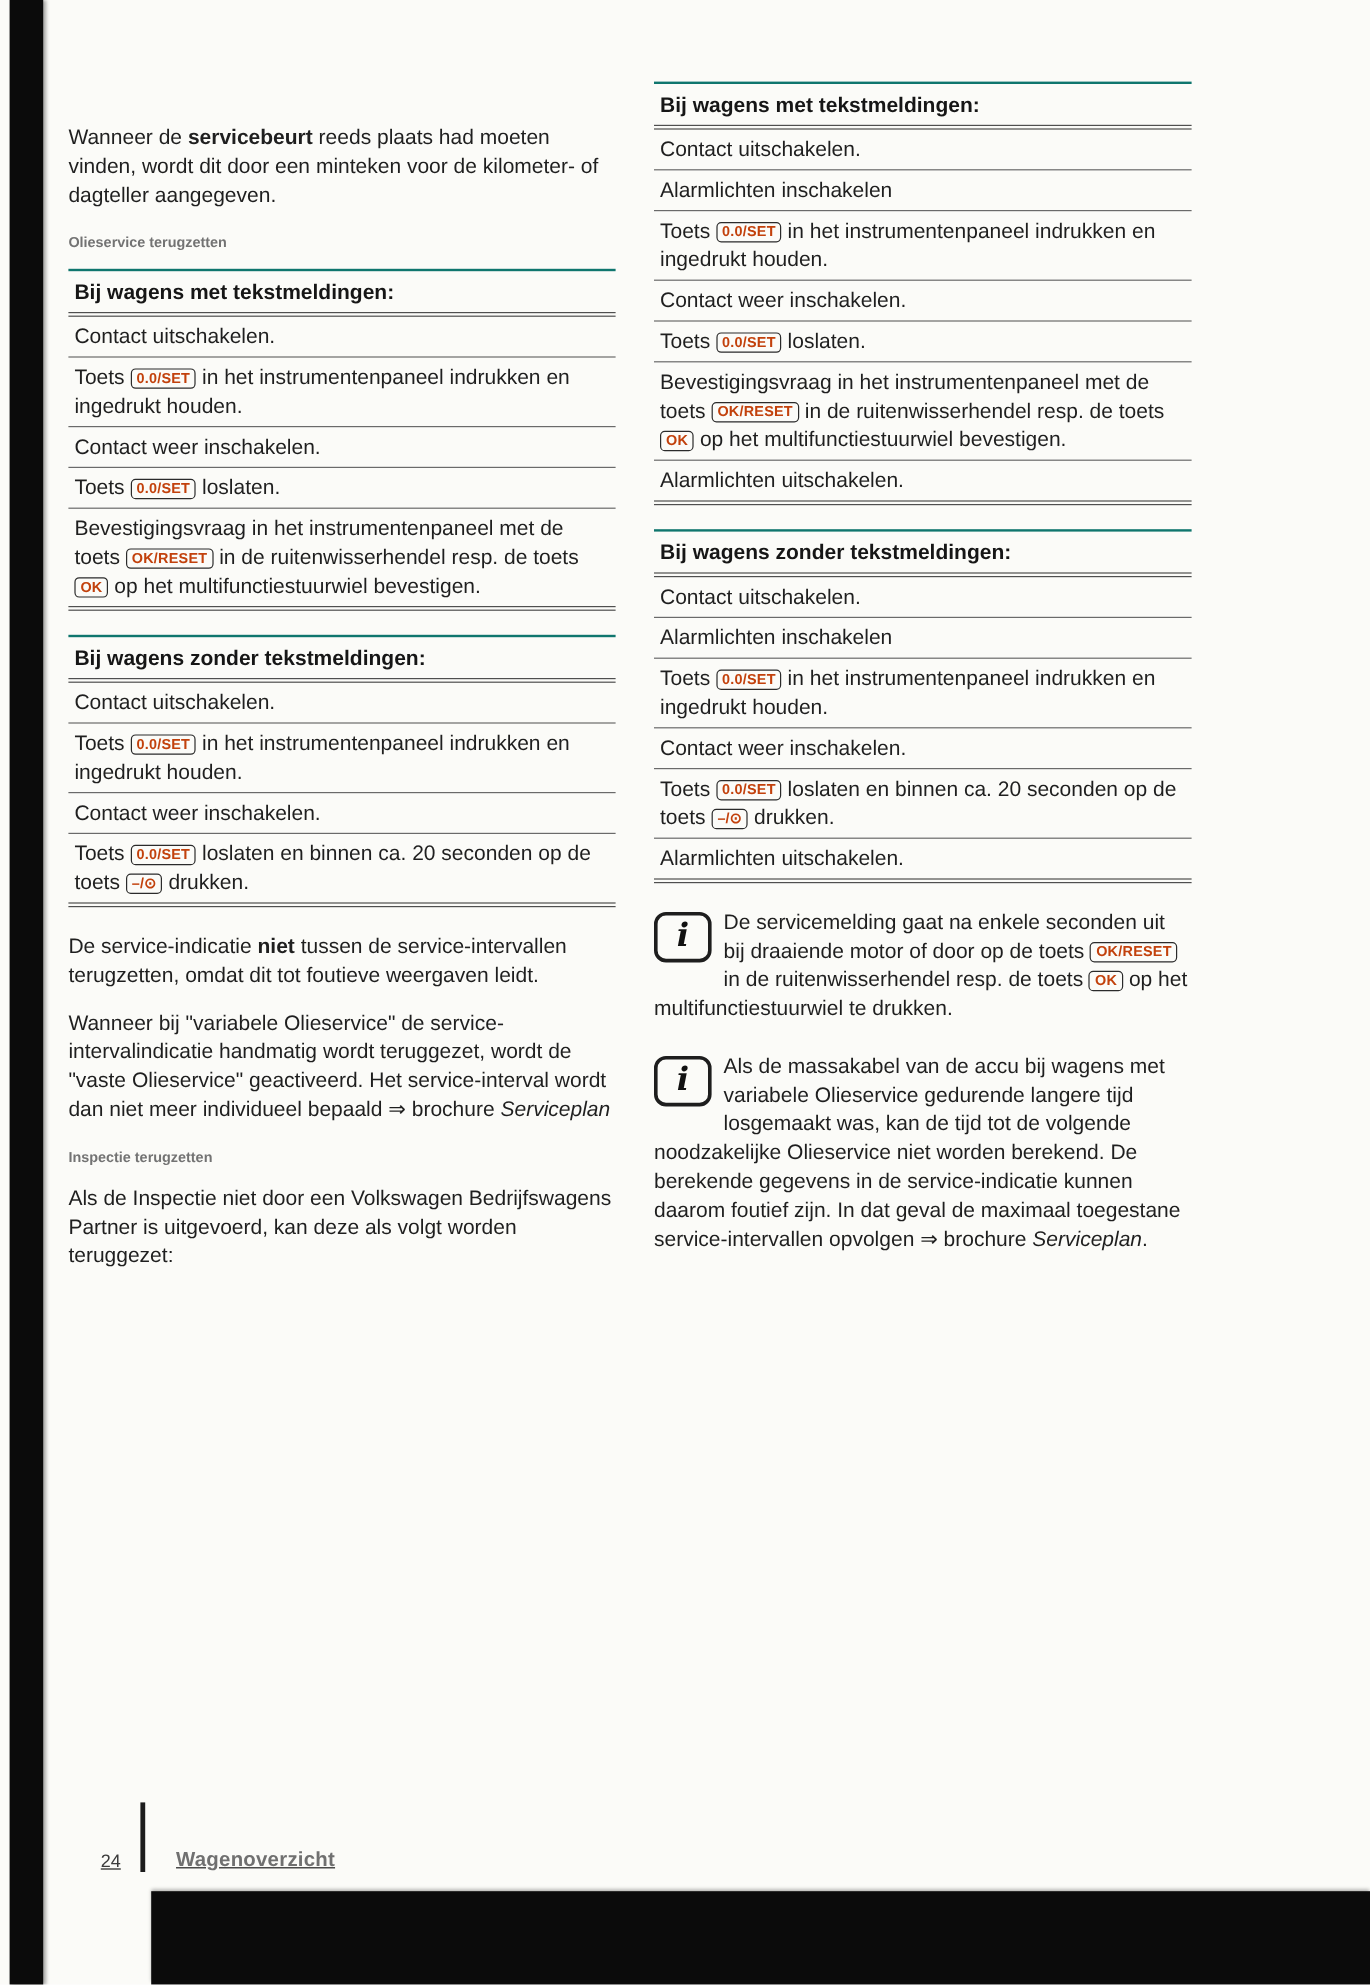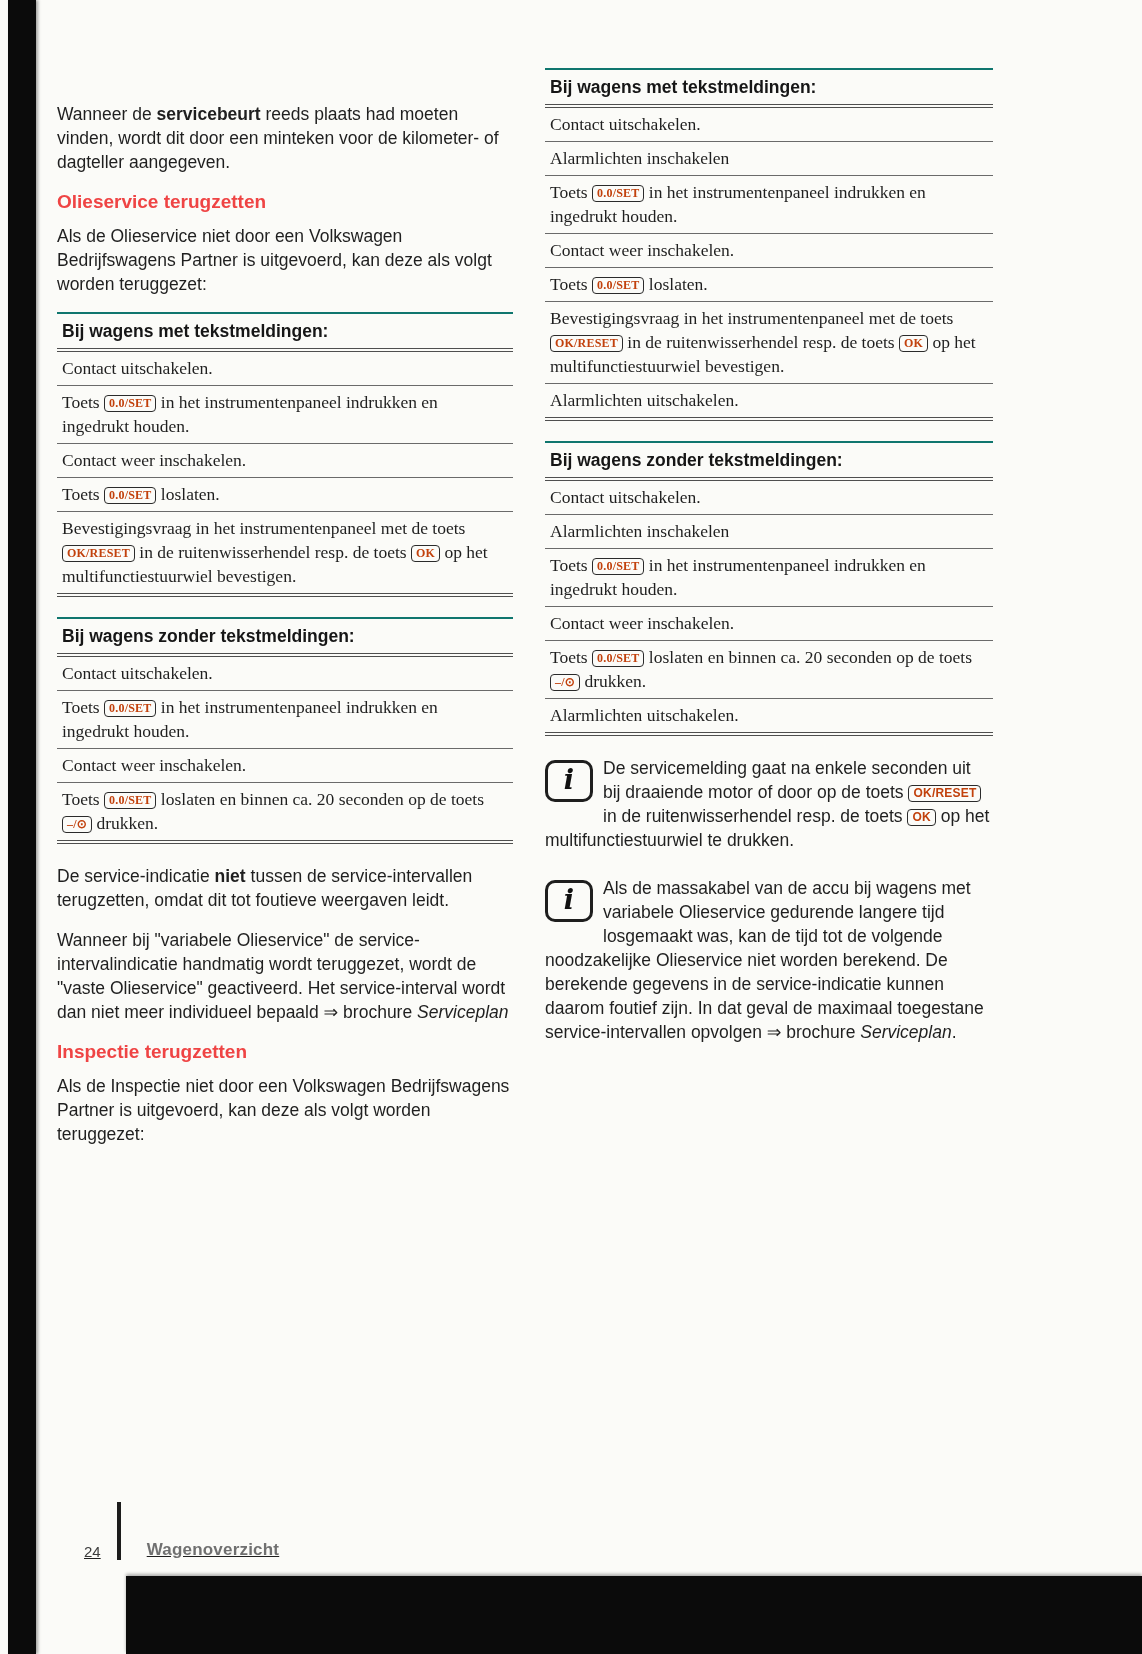--- a/index.html
+++ b/index.html
@@ -8,29 +8,29 @@
     background:#fbfbf8;color:#1f1f1f;
     font-family:"Liberation Sans", sans-serif;
   }
   .scan-strip{position:absolute;background:#0b0b0b;}
   .left-strip{left:8px;top:0;width:28px;height:1654px;box-shadow:2px 0 3px rgba(0,0,0,.35);}
   .bottom-strip{left:126px;top:1576px;width:1016px;height:78px;box-shadow:0 -2px 3px rgba(0,0,0,.3);}
   .col{position:absolute;font-size:17.5px;line-height:24px;}
   .col-left{left:57px;top:76px;width:456px;margin-top:26px;}
   .col-right{left:545px;top:68px;width:448px;}
   .para{margin:0 0 16px 0;}
-  .heading{font-size:19px;font-weight:bold;margin:6px 0 10px 0;color:#ef4444;}
+  .heading{font-size:12px;font-weight:bold;margin:6px 0 10px 0;color:#737373;}
   .bold{font-weight:bold;}
   .italic{font-style:italic;}
   .proc-table{margin:0 0 20px 0;border-bottom:4px double #4f4f4f;}
   .table-header{
     font-weight:bold;border-top:2px solid #0f766e;border-bottom:4px double #4f4f4f;
     padding:5px 4px 5px 5px;color:#161616;
   }
-  .table-row{border-bottom:1px solid #6a6a6a;padding:4px 4px 5px 5px;font-family:Liberation Serif, serif;}
+  .table-row{border-bottom:1px solid #6a6a6a;padding:4px 4px 5px 5px;}
   .table-row:last-child{border-bottom:none;}
   .keycap{
     display:inline-block;border:1.5px solid #2b2b2b;border-radius:4px;
     padding:0 4px;font-size:12px;font-weight:bold;line-height:15px;
     vertical-align:1.5px;letter-spacing:.2px;white-space:nowrap;color:#c2410c;
   }
   .info-block{margin:6px 0 24px 0;overflow:hidden;}
   .info-icon{
     float:left;width:42px;height:36px;border:3px solid #1e1e1e;border-radius:10px;
     margin:4px 10px 3px 0;font-family:"DejaVu Serif", serif;font-style:italic;
@@ -43,21 +43,20 @@
 </style>
 </head>
 <body>
 
 <div class="page">
   <div class="scan-strip left-strip"></div>
 
   <div class="col col-left">
       <p class="para"><span>Wanneer de </span><span class="bold">servicebeurt</span><span> reeds plaats had moeten vinden, wordt dit door een minteken voor de kilometer- of dagteller aangegeven.</span></p>
       <h2 class="heading">Olieservice terugzetten</h2>
-      <p class="para"><span>Als de Olieservice niet door een Volkswagen Bedrijfswagens Partner is uitgevoerd, kan deze als volgt worden teruggezet:</span></p>
       <div class="proc-table">
         <div class="table-header">Bij wagens met tekstmeldingen:</div>
         <div class="table-row"><span>Contact uitschakelen.</span></div>
         <div class="table-row"><span>Toets </span><span class="keycap">0.0/SET</span><span> in het instrumentenpaneel indrukken en ingedrukt houden.</span></div>
         <div class="table-row"><span>Contact weer inschakelen.</span></div>
         <div class="table-row"><span>Toets </span><span class="keycap">0.0/SET</span><span> loslaten.</span></div>
         <div class="table-row"><span>Bevestigingsvraag in het instrumentenpaneel met de toets </span><span class="keycap">OK/RESET</span><span> in de ruitenwisserhendel resp. de toets </span><span class="keycap">OK</span><span> op het multifunctiestuurwiel bevestigen.</span></div>
       </div>
       <div class="proc-table">
         <div class="table-header">Bij wagens zonder tekstmeldingen:</div>

